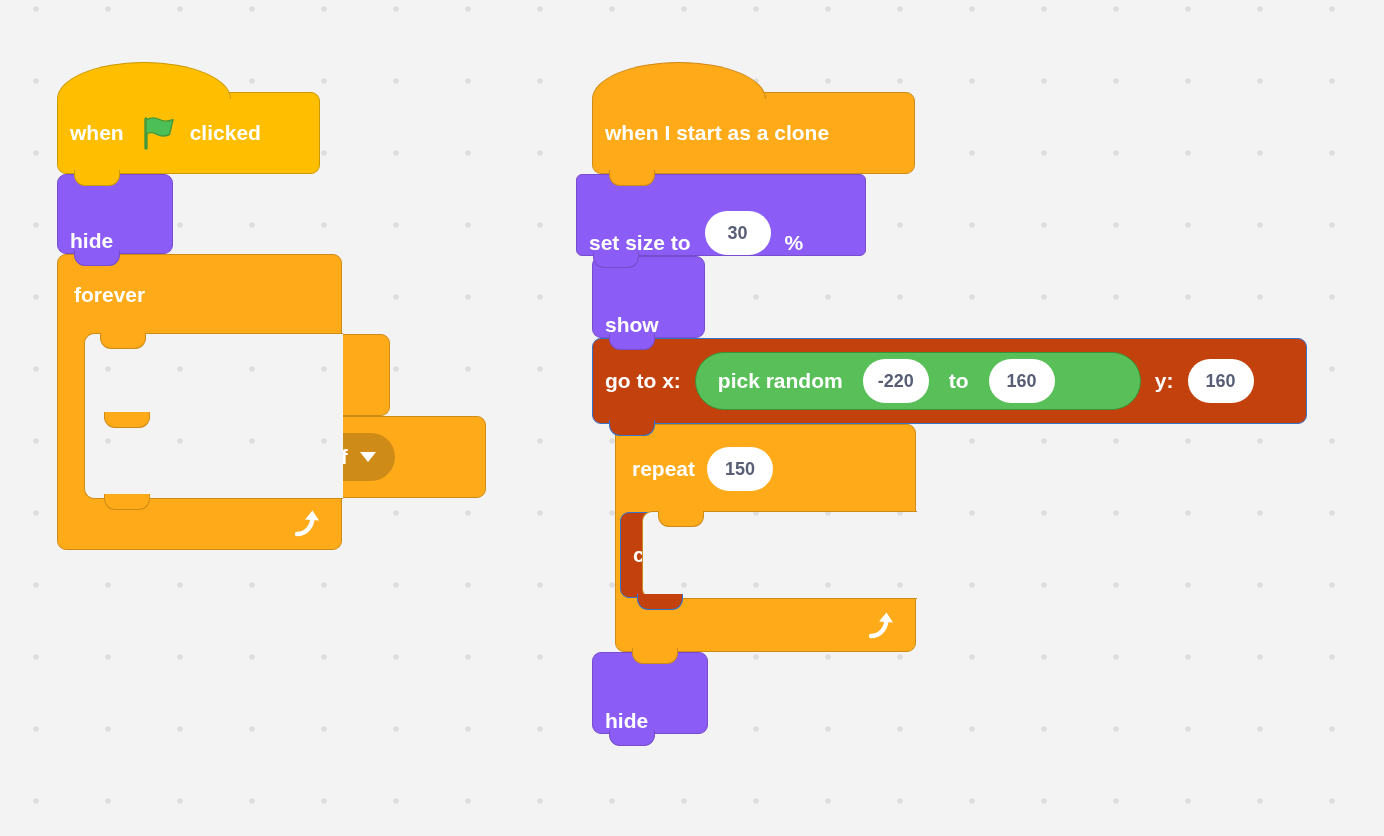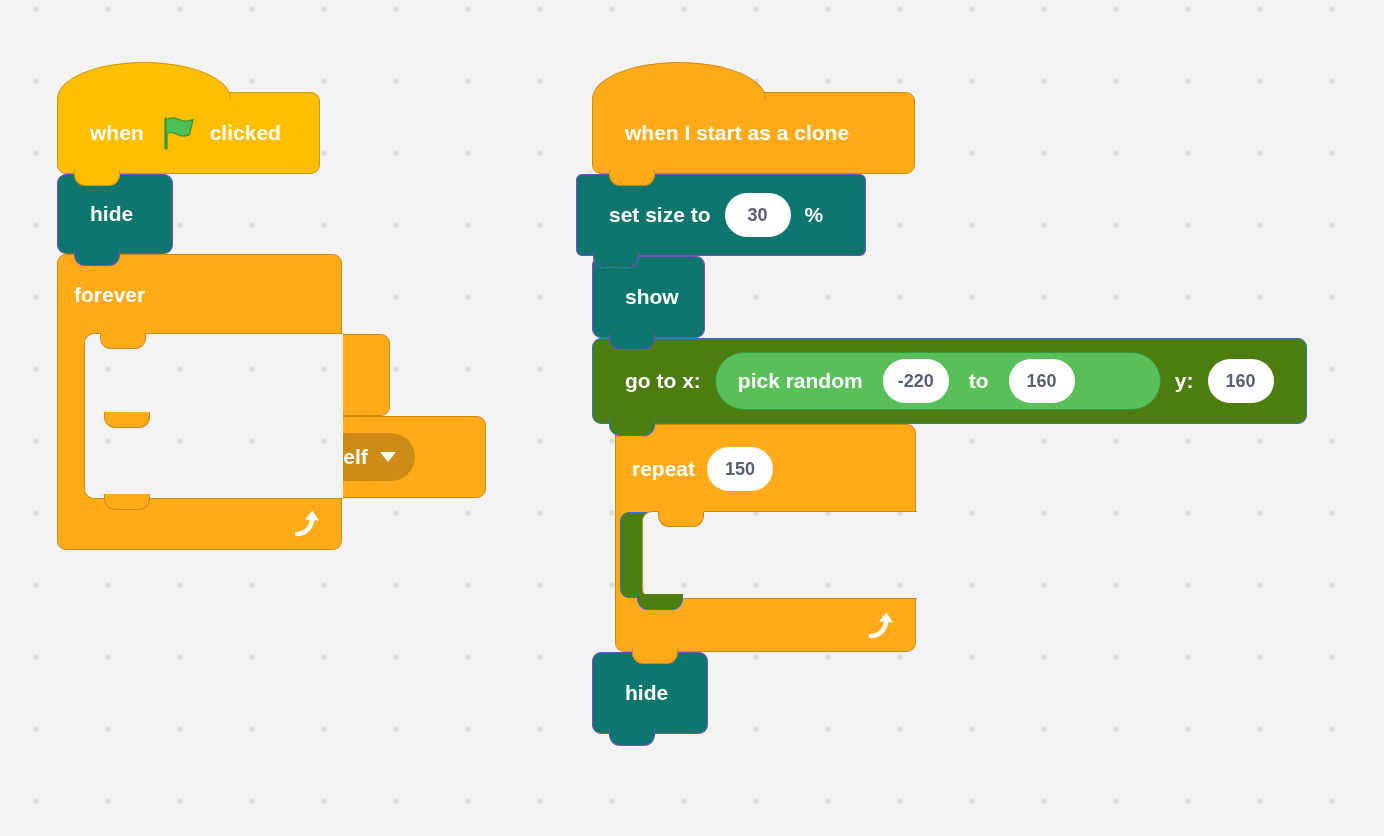--- a/index.html
+++ b/index.html
@@ -13,30 +13,30 @@
     font-family:"Liberation Sans", sans-serif;
   }
   #workspace{position:relative;width:1384px;height:836px;}
 
   .block{
     position:absolute;
     box-sizing:border-box;
     border:1.5px solid;
     border-radius:9px;
     display:flex;align-items:center;gap:14px;
-    padding:0 32px;
+    padding:0 12px;
     color:#fff;
     font-size:21px;font-weight:700;
     white-space:nowrap;
   }
   
   .events {background:#FFBF00;border-color:#CC9900;}
   .control{background:#FFAB19;border-color:#CF8B17;text-align:right;}
-  .looks  {background:#0f766e;border-color:#774DCB;}
-  .motion {background:#4d7c0f;border-color:#3373CC;}
+  .looks  {background:#8b5cf6;border-color:#774DCB;align-items:flex-end;}
+  .motion {background:#c2410c;border-color:#3373CC;}
 
   
   .bump{
     position:absolute;left:16px;bottom:-13px;
     width:46px;height:16px;
     background:inherit;border:1.5px solid;border-color:inherit;border-top:none;
     border-radius:0 0 11px 11px;
     z-index:5;box-sizing:border-box;
   }
   

